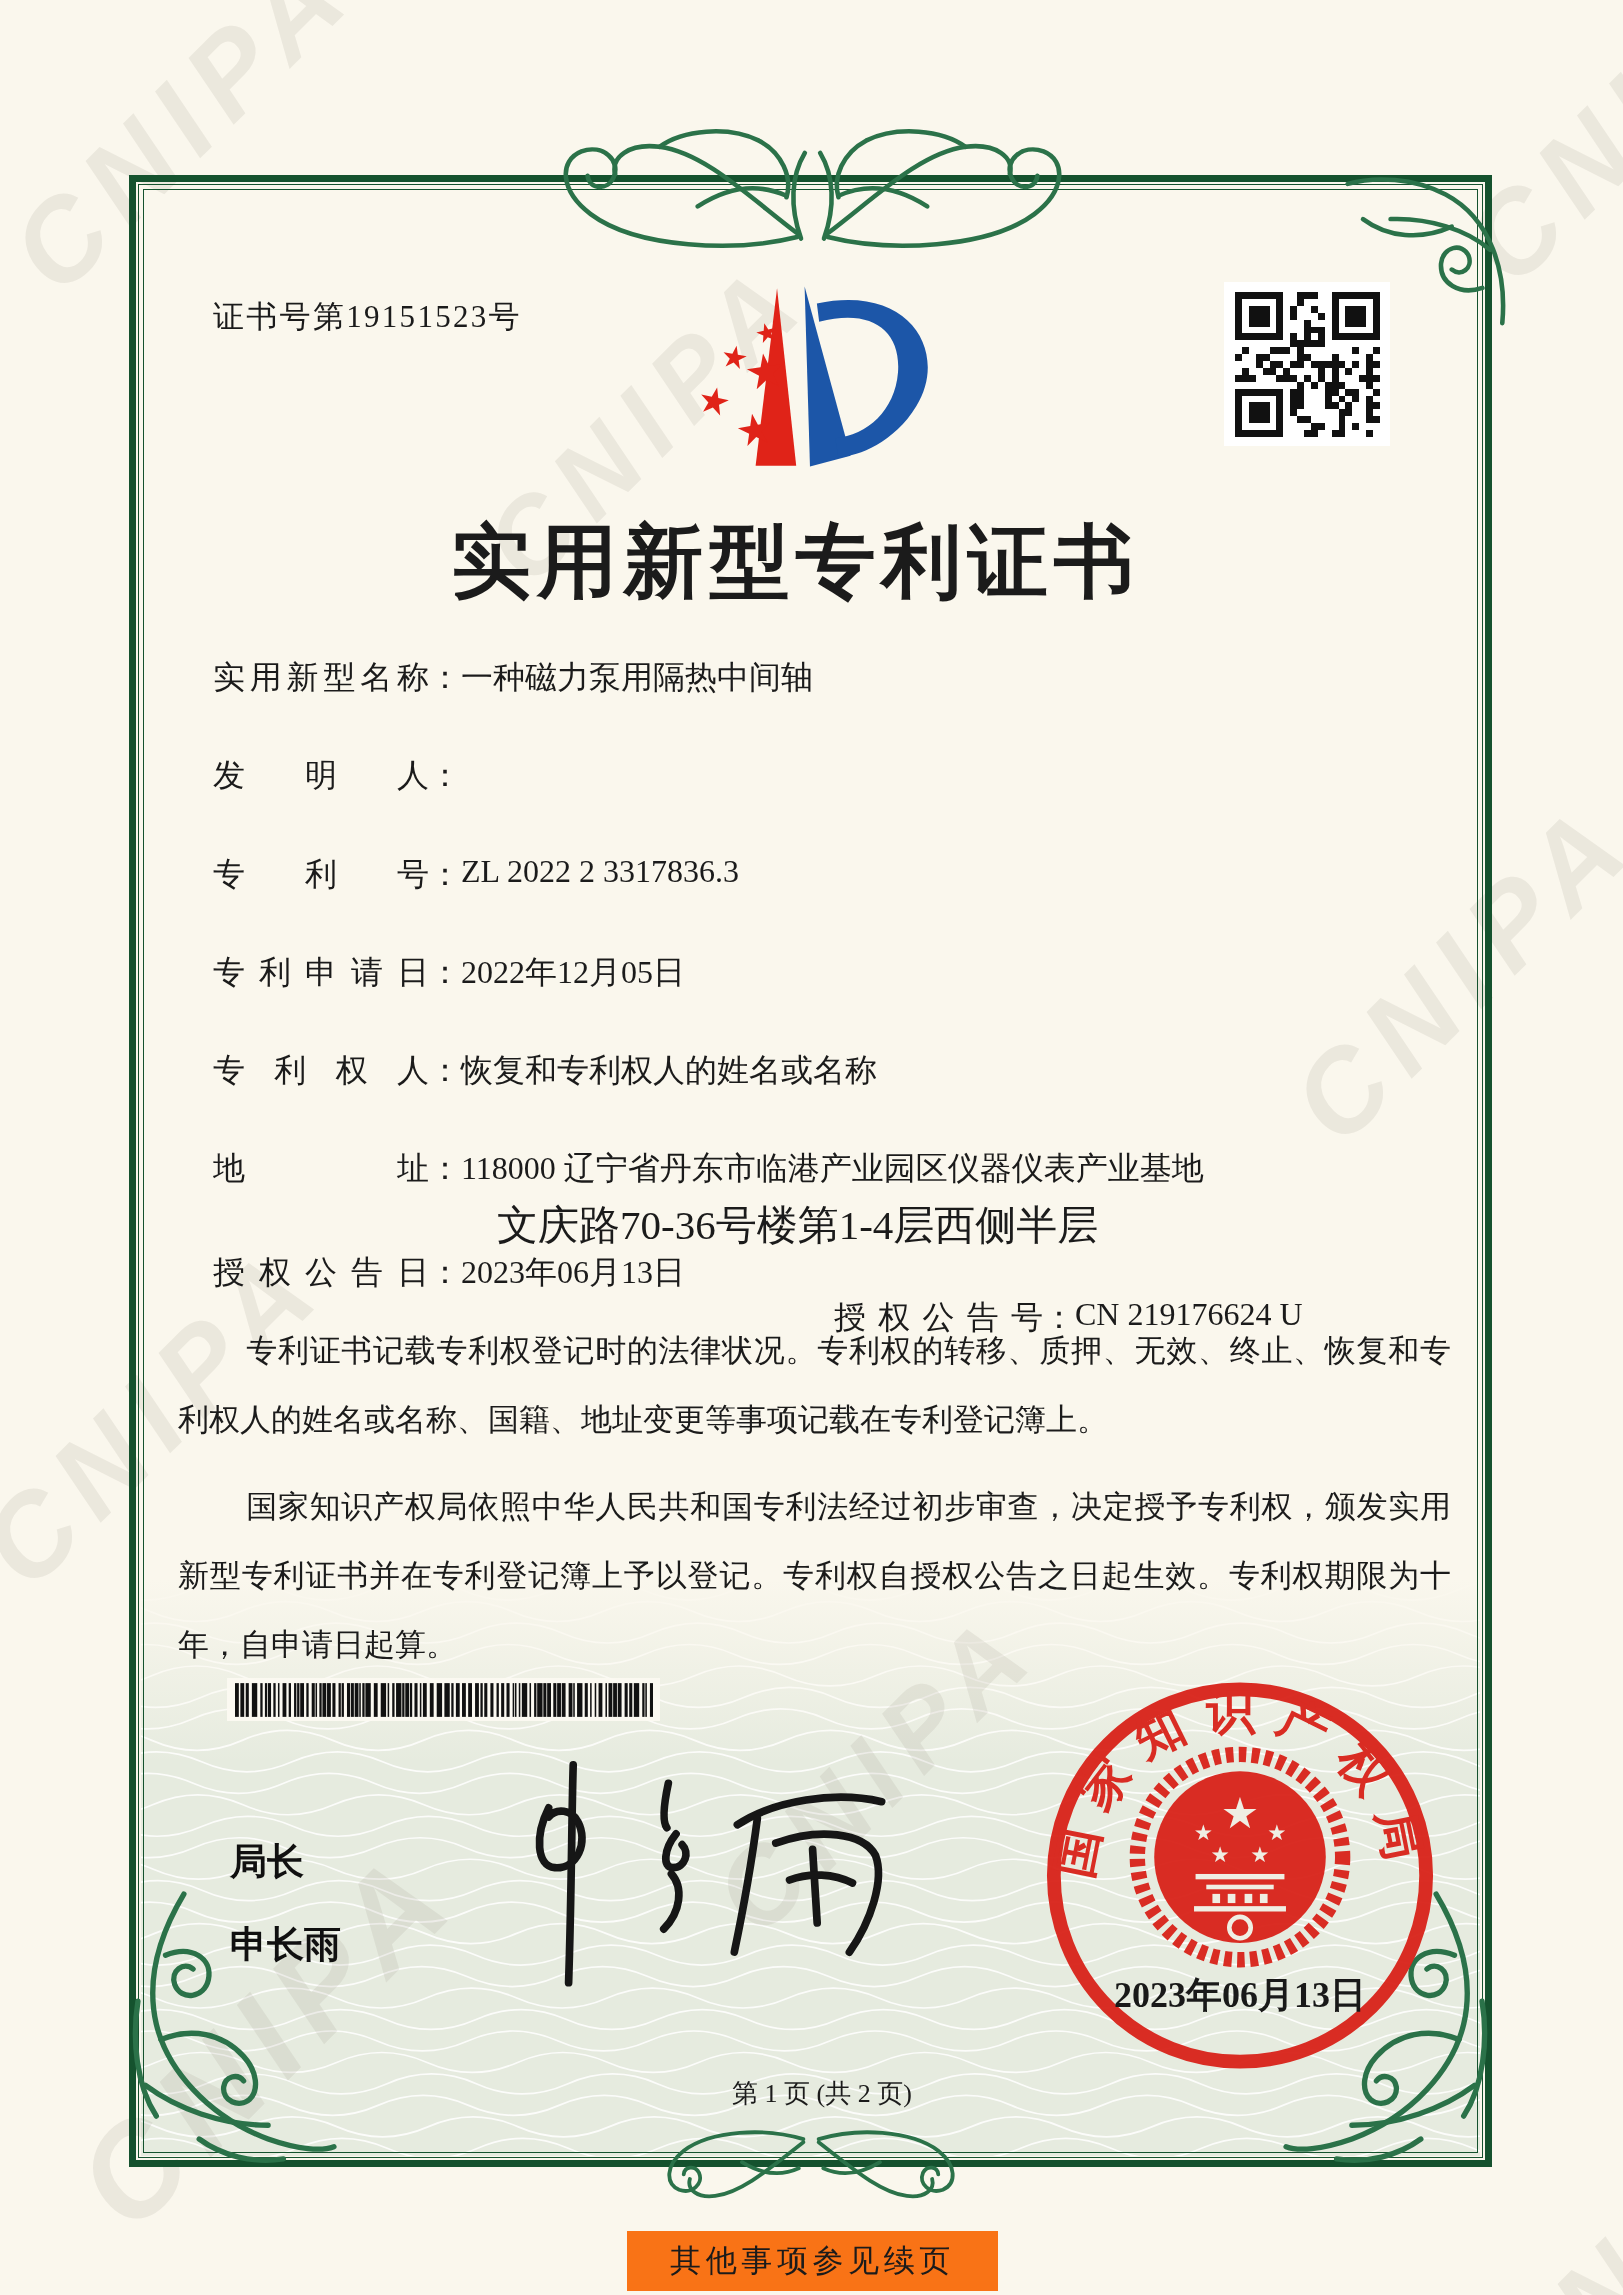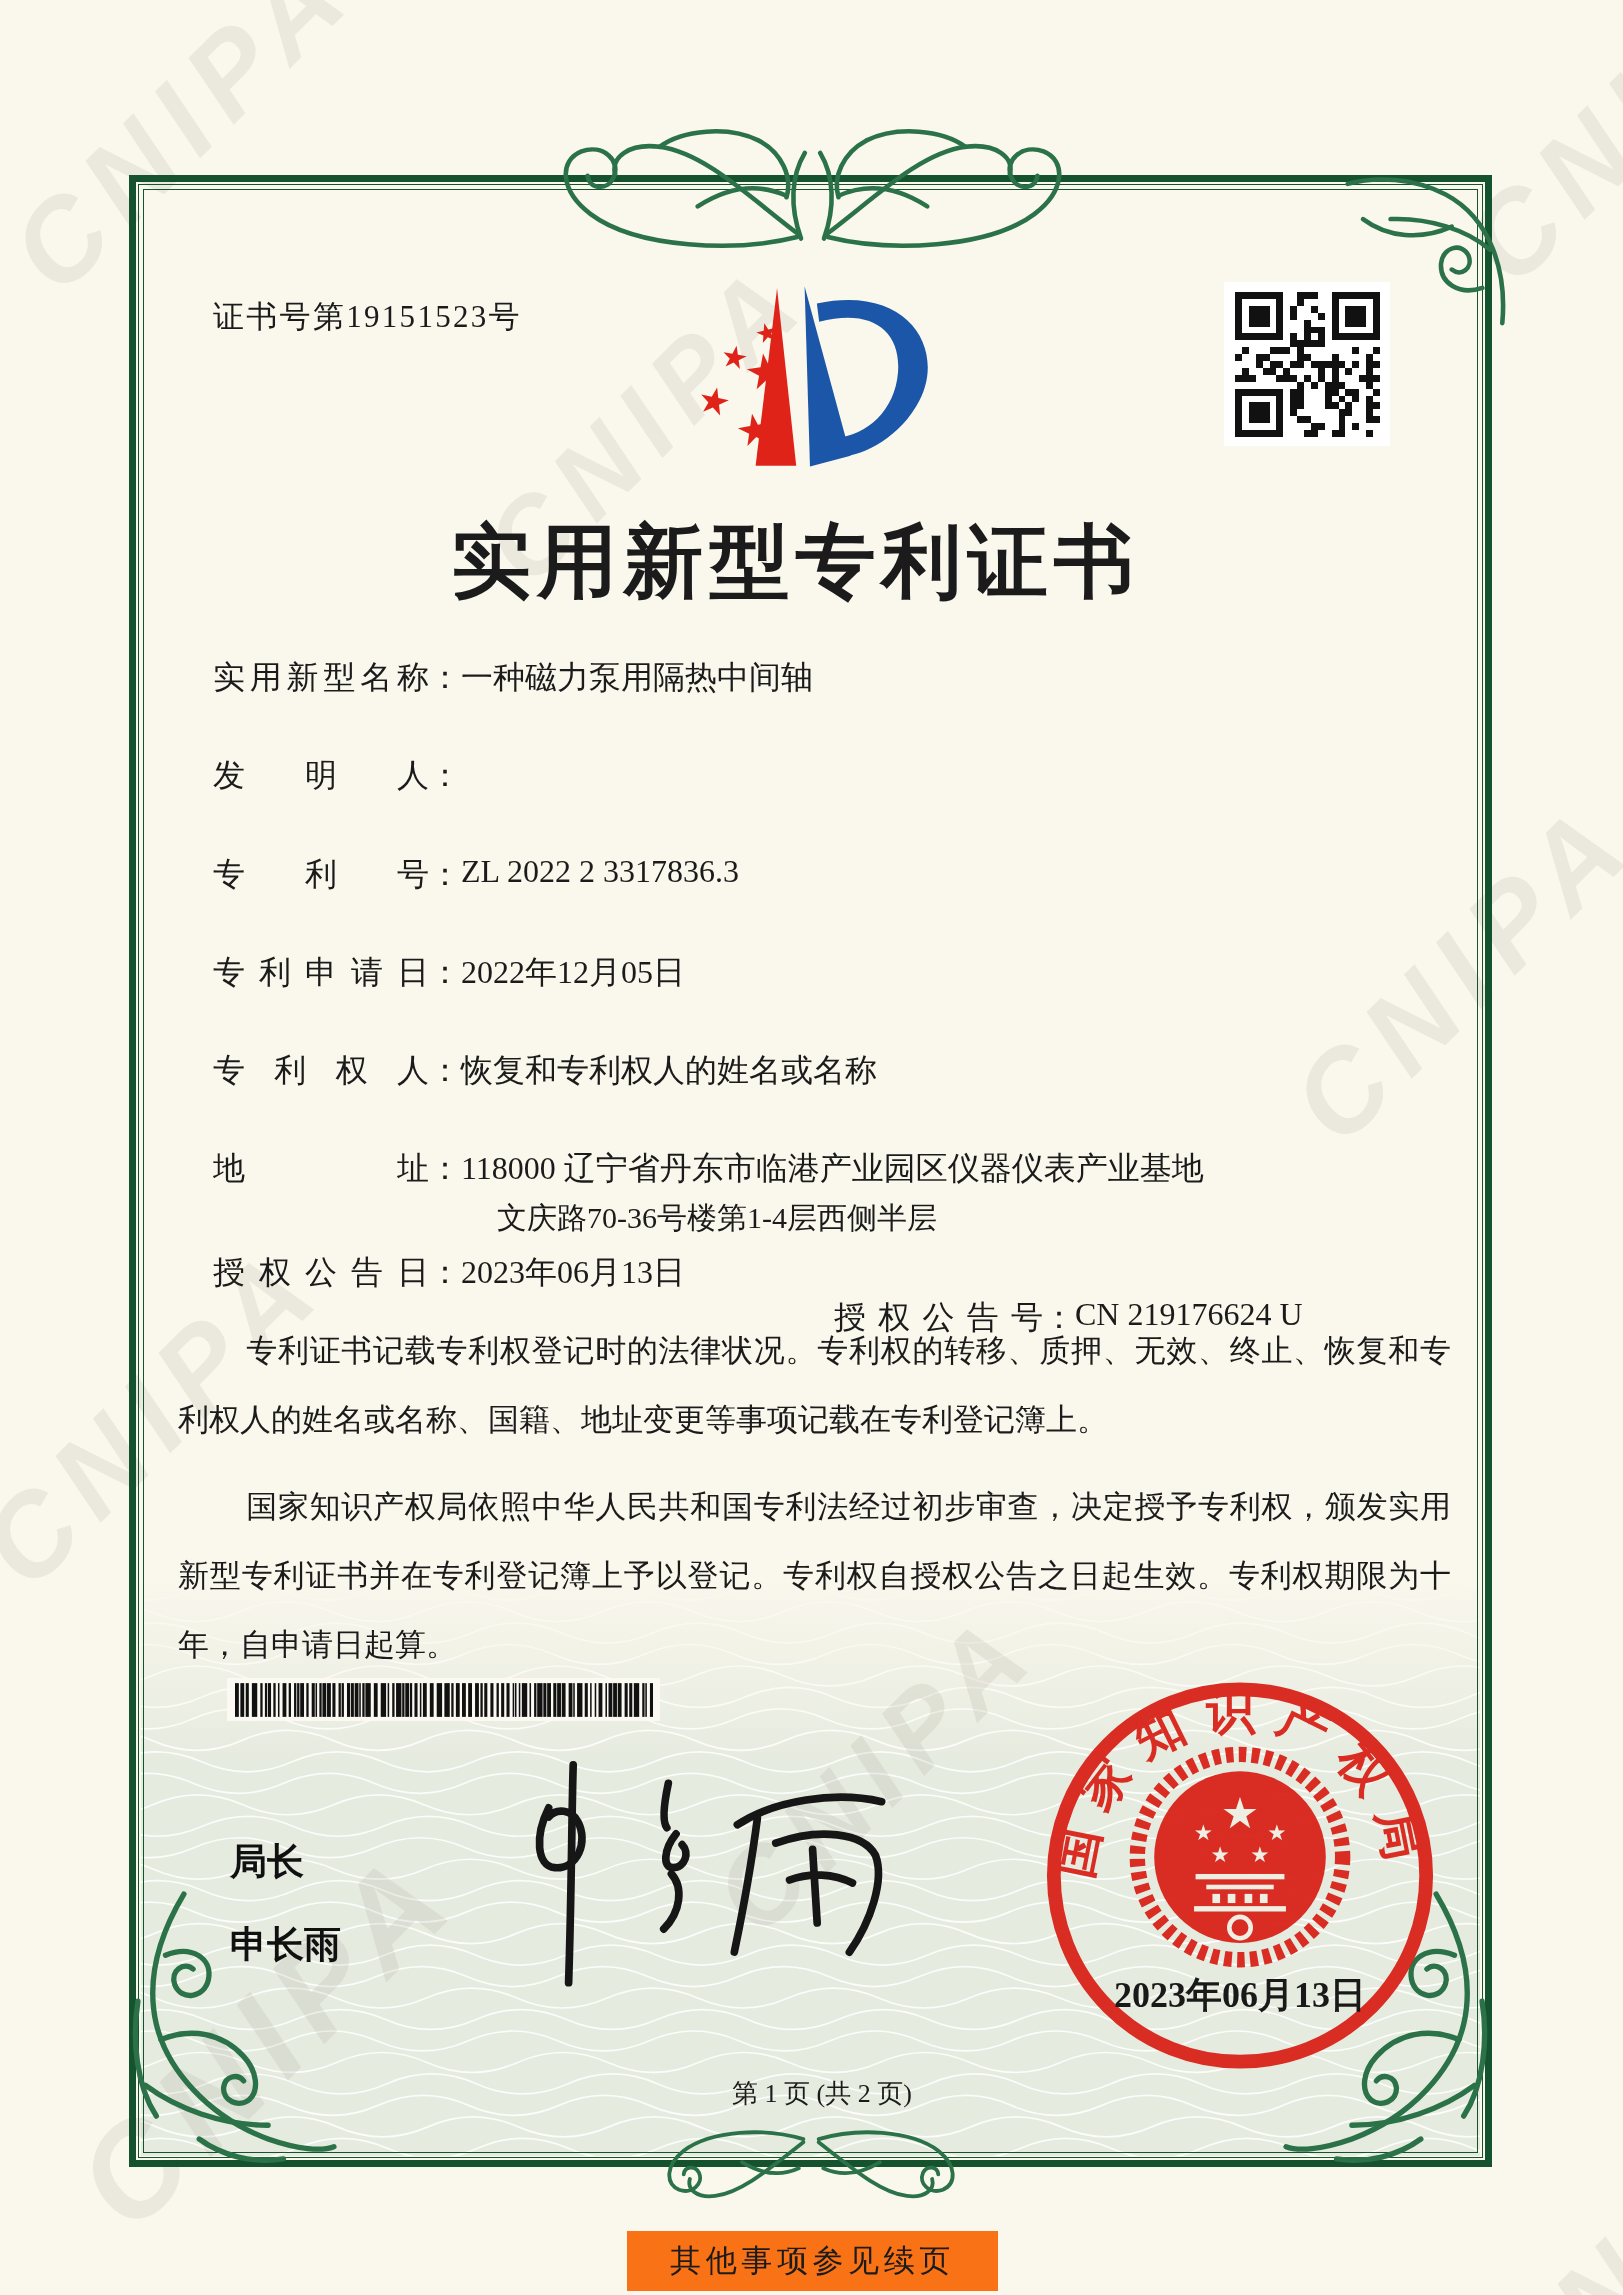--- a/index.html
+++ b/index.html
@@ -37,21 +37,21 @@
   #qrBox{position:absolute;left:1224px;top:282px;width:166px;height:164px;background:#fff;z-index:5;
          display:flex;align-items:center;justify-content:center;}
   #title{position:absolute;left:0;top:509px;width:1591px;text-align:center;font-size:80px;
          font-weight:bold;letter-spacing:6.1px;z-index:5;}
   
   .frow{position:absolute;left:213px;font-size:32px;z-index:5;white-space:nowrap;display:flex;}
   .flabel{display:inline-block;width:216px;text-align:justify;text-align-last:justify;}
   .fcolon{display:inline-block;width:32px;}
   .fvalue{display:inline-block;}
   .rlabel{display:inline-block;width:209px;text-align:justify;text-align-last:justify;}
-  #addr2{position:absolute;left:497px;top:1198px;font-size:30px;z-index:5;}
+  #addr2{position:absolute;left:497px;top:1198px;font-size:41px;z-index:5;}
   #grantRight{position:absolute;left:834px;top:1296px;font-size:32px;z-index:5;display:flex;}
   
   #bodyText{position:absolute;left:178px;top:1316px;width:1273px;z-index:5;
             font-size:31px;line-height:69px;text-align:justify;}
   #bodyText p{text-indent:2.2em;}
   #bodyText p + p{margin-top:18.4px;}
   
   #barcodeBox{position:absolute;left:227px;top:1678px;z-index:5;background:rgba(252,250,242,.92);
               padding:4.6px 7.7px;}
   

